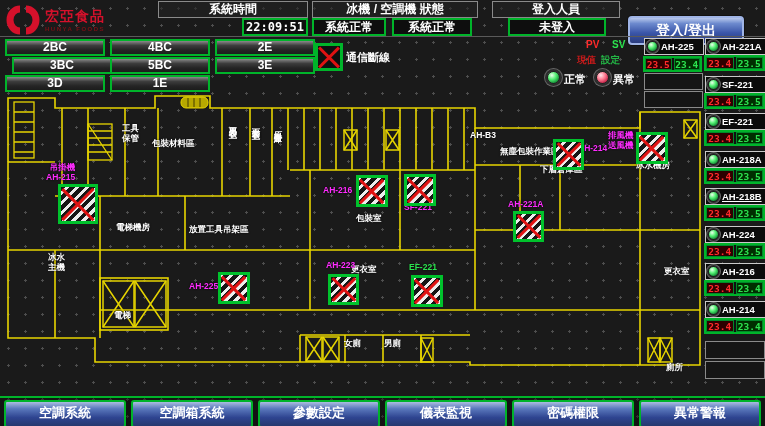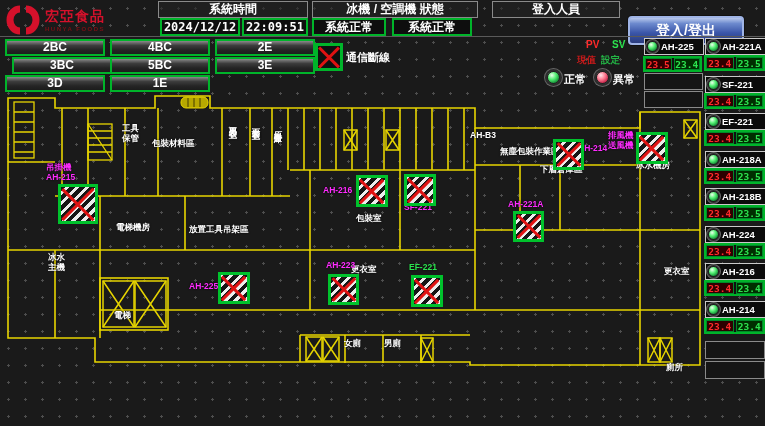--- a/index.html
+++ b/index.html
@@ -43,21 +43,21 @@
   .pv,.sv{flex:1;text-align:center;font-family:"DejaVu Sans Mono","Liberation Mono",monospace;
     font-weight:bold;font-size:9.5px;line-height:12px;border:1px solid #00892a;}
   .pv{color:#ff2a2a;background:#2e0000;}
   .sv{color:#2ce34f;background:#002e00;}
   .empty-box{background:#151515;border:1px solid #8a8a8a;}
   
   .room-label{color:#fff;font-weight:bold;font-size:8.5px;line-height:1.12;white-space:pre-line;
     text-align:center;text-shadow:0 0 2px #000;}
   .room-label.vert{writing-mode:vertical-rl;letter-spacing:1px;}
   .dev-label{color:#ff2cff;font-weight:bold;font-size:8.5px;line-height:1.15;white-space:pre-line;
-    text-align:left;text-shadow:0 0 2px #000;}
+    text-align:right;text-shadow:0 0 2px #000;}
   .dc{border:3px solid #00c22c;
     background:repeating-linear-gradient(-45deg,#ededed 0 3px,#161616 3px 7px);cursor:pointer;}
   
   #nav{left:0;top:396px;width:765px;height:30px;display:flex;gap:5px;padding:2px 4px 0 4px;
     box-sizing:border-box;border-top:2px solid #00b42a;background:rgba(10,10,10,.4);}
   .nav-btn{flex:1;height:24px;background:linear-gradient(#aabce0 0%,#5a78bc 28%,#2e4490 65%,#26386e 100%);
     border:2px solid #00b42a;border-radius:3px;color:#fff;font-weight:bold;font-size:13px;
     text-align:center;line-height:22px;cursor:pointer;}
   .pvsv{font-weight:bold;font-size:10px;}
 </style>
@@ -71,28 +71,28 @@
       <path d="M14,4 A10,11 0 1 0 14,26" fill="none" stroke="#d5112b" stroke-width="7"></path>
       <path d="M20,4 A10,11 0 1 1 20,26" fill="none" stroke="#d5112b" stroke-width="7"></path>
     </svg>
     <div>
       <div class="brand-name">宏亞食品</div>
       <div class="brand-sub">HUNYA FOODS</div>
     </div>
   </div>
 
   <div class="abs hdr-label" style="left:158px;top:1px;width:148px;height:15px;">系統時間</div>
-  <div class="abs vbox" style="left:160px;top:18px;width:76px;height:14px;">2024/12/12</div>
   <div class="abs vbox" style="left:242px;top:18px;width:62px;height:14px;">22:09:51</div>
 
   <div class="abs hdr-label" style="left:312px;top:1px;width:164px;height:15px;">冰機 / 空調機 狀態</div>
   <div class="abs vbox" style="left:312px;top:18px;width:70px;height:14px;font-family:inherit;">系統正常</div>
   <div class="abs vbox" style="left:392px;top:18px;width:76px;height:14px;font-family:inherit;">系統正常</div>
 
   <div class="abs hdr-label" style="left:492px;top:1px;width:126px;height:15px;">登入人員</div>
+  <div class="abs vbox" style="left:508px;top:18px;width:94px;height:14px;font-family:inherit;">未登入</div>
 
   <div class="abs login-btn" style="left:628px;top:4px;width:112px;height:25px;margin-top:12px;">登入/登出</div>
 
   <div class="abs" style="left:0;top:36px;width:765px;height:1px;background:#5a5a5a;"></div>
 
   <div class="abs floor-btn" style="left:5px;top:39px;width:96px;height:13px;">2BC</div>
   <div class="abs floor-btn" style="left:110px;top:39px;width:96px;height:13px;">4BC</div>
   <div class="abs floor-btn" style="left:215px;top:39px;width:96px;height:13px;">2E</div>
   <div class="abs floor-btn" style="left:12px;top:57px;width:96px;height:13px;">3BC</div>
   <div class="abs floor-btn" style="left:110px;top:57px;width:96px;height:13px;">5BC</div>
@@ -150,21 +150,21 @@
         <div class="sv">23.5</div>
       </div>
       <div class="eq-entry abs" style="left: 705px; top: 151px; width: 57px;">
         <div class="lamp"></div>
         <div class="eq-label">AH-218A</div>
       </div>
       <div class="eq-values abs" style="left: 704px; top: 168px; width: 57px;">
         <div class="pv">23.4</div>
         <div class="sv">23.5</div>
       </div>
-      <div class="eq-entry abs" style="left: 705px; top: 188px; width: 57px;">
+      <div class="eq-entry abs" style="left: 705px; top: 188px; width: 57px; text-decoration: underline;">
         <div class="lamp"></div>
         <div class="eq-label">AH-218B</div>
       </div>
       <div class="eq-values abs" style="left: 704px; top: 205px; width: 57px;">
         <div class="pv">23.4</div>
         <div class="sv">23.5</div>
       </div>
       <div class="eq-entry abs" style="left: 705px; top: 226px; width: 57px;">
         <div class="lamp"></div>
         <div class="eq-label">AH-224</div>
@@ -272,13 +272,21 @@
       <div class="dc abs" style="left: 218px; top: 272px; width: 26px; height: 26px;"></div>
       <div class="dc abs" style="left: 328px; top: 274px; width: 25px; height: 25px;"></div>
       <div class="dc abs" style="left: 411px; top: 275px; width: 26px; height: 26px;"></div>
       <div class="dc abs" style="left: 356px; top: 175px; width: 26px; height: 26px;"></div>
       <div class="dc abs" style="left: 404px; top: 174px; width: 26px; height: 26px;"></div>
       <div class="dc abs" style="left: 513px; top: 211px; width: 25px; height: 25px;"></div>
       <div class="dc abs" style="left: 553px; top: 139px; width: 25px; height: 25px;"></div>
       <div class="dc abs" style="left: 636px; top: 132px; width: 26px; height: 26px;"></div>
     </div>
 
+  <div id="nav" class="abs">
+    <div class="nav-btn">空調系統</div>
+    <div class="nav-btn">空調箱系統</div>
+    <div class="nav-btn">參數設定</div>
+    <div class="nav-btn">儀表監視</div>
+    <div class="nav-btn">密碼權限</div>
+    <div class="nav-btn">異常警報</div>
+  </div>
 </div>
 
 </body></html>

